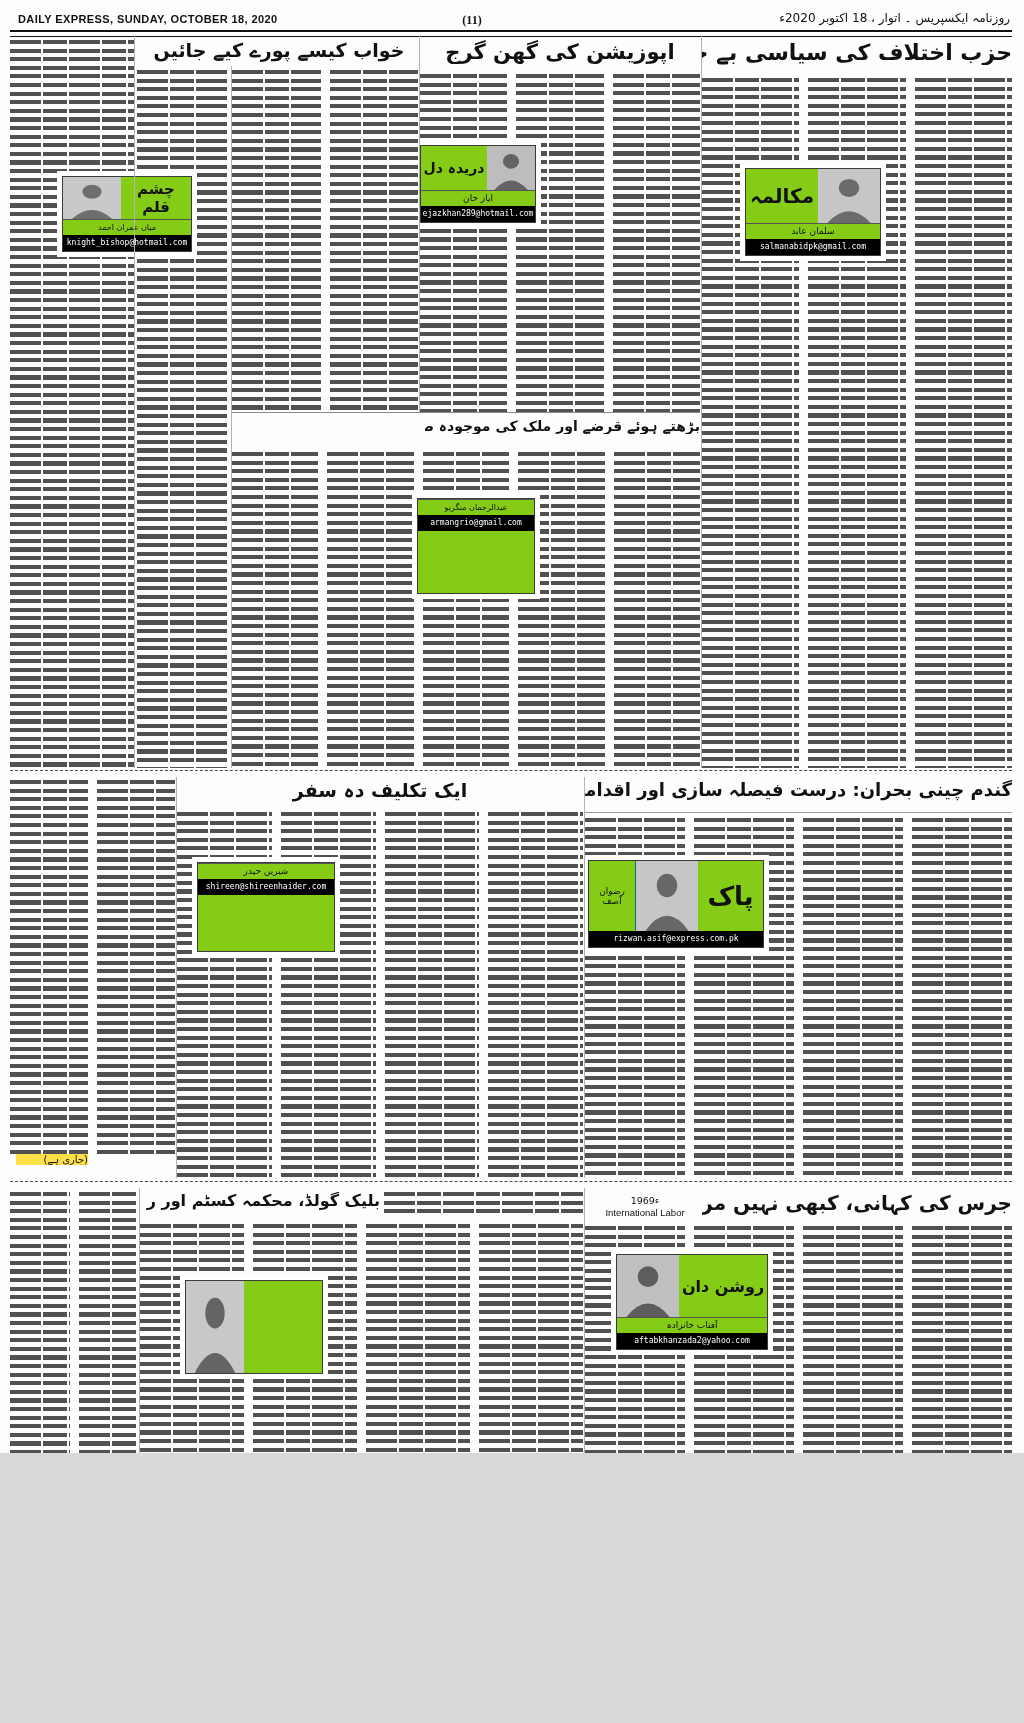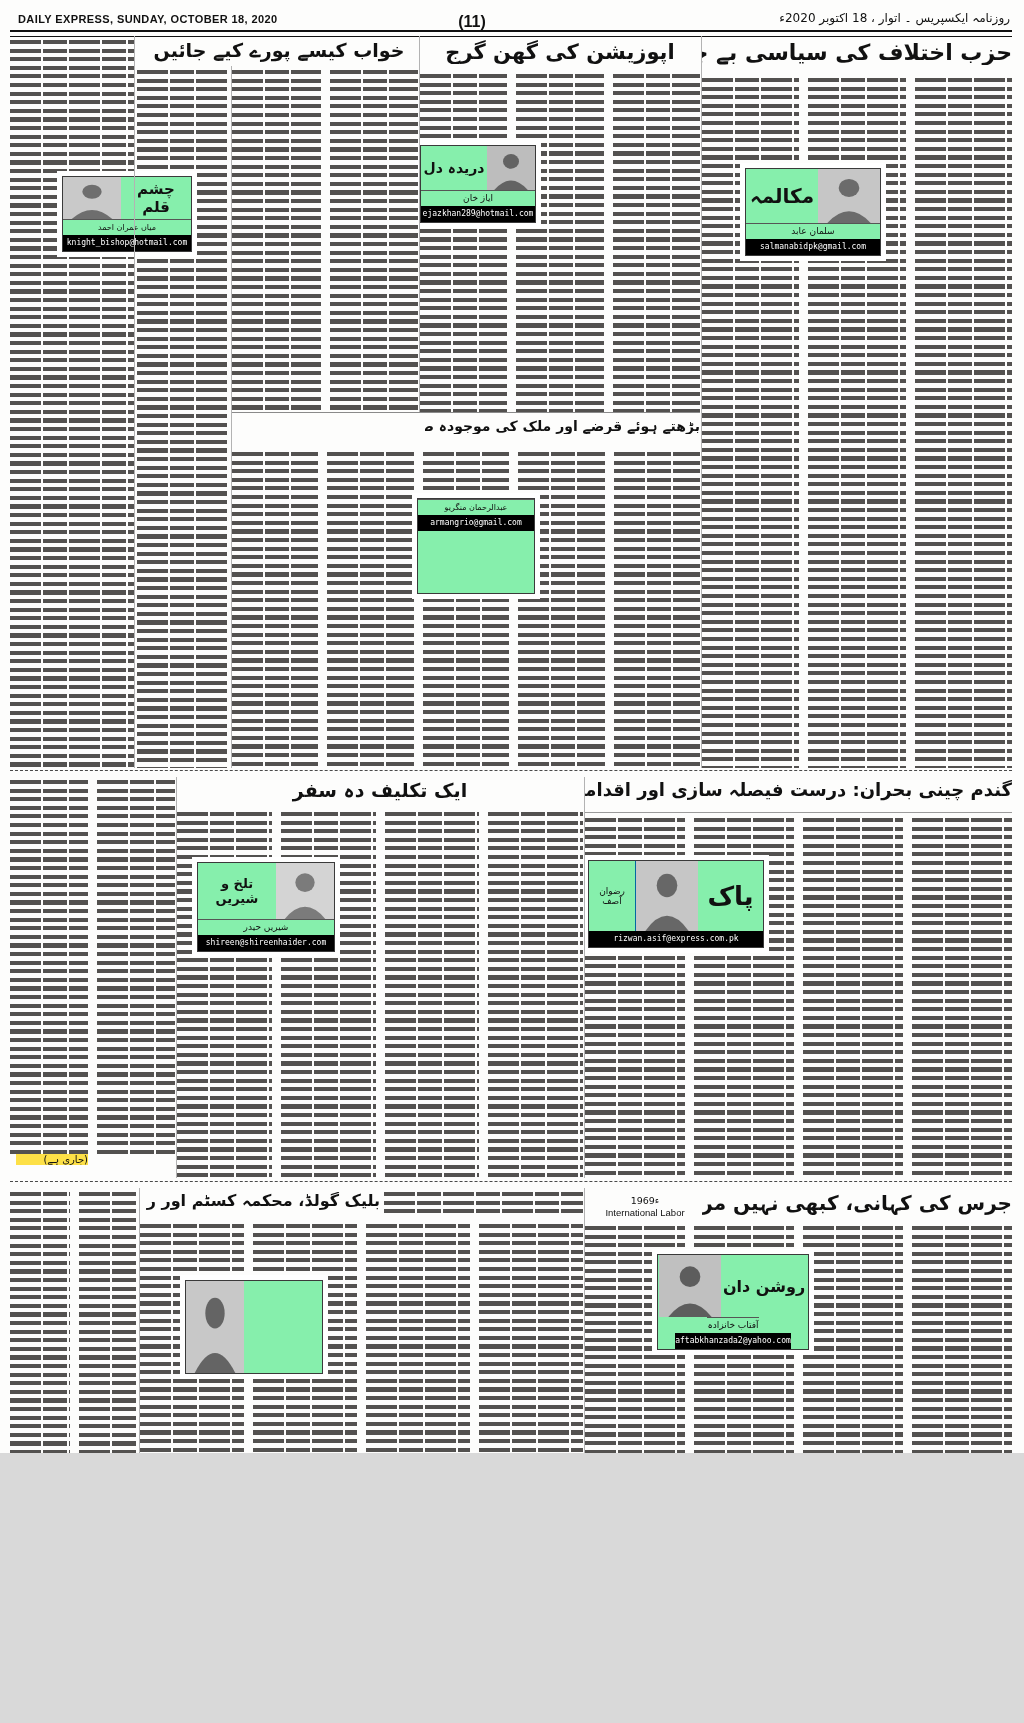--- a/index.html
+++ b/index.html
@@ -1,34 +1,34 @@
 <!DOCTYPE html>
 <html><head>
 <meta charset="utf-8">
 <style>
   html,body{margin:0;padding:0;background:#d9d9d9;}
   .page{position:relative;width:1024px;height:1453px;margin:0 auto;background:#fdfdfc;
         font-family:"DejaVu Sans",sans-serif;color:#111;overflow:hidden;}
   .abs{position:absolute;}
   .urdu{direction:rtl;}
   .mh-left{font-family:"Liberation Sans",sans-serif;font-size:11px;font-weight:bold;letter-spacing:.4px;}
-  .mh-num{font-family:Liberation Sans, sans-serif;font-size:16px;font-weight:bold;}
+  .mh-num{font-family:Liberation Serif, serif;font-size:12px;font-weight:bold;}
   .mh-right{font-size:12px;text-align:right;}
   .rule2{height:4px;border-top:2px solid #111;border-bottom:1px solid #111;}
   .headline{font-weight:bold;text-align:center;line-height:1.15;margin:0;white-space:nowrap;overflow:hidden;direction:rtl;}
   .cols{display:flex;gap:9px;}
   .col{flex:1;}
   .sim{background-image:
     repeating-linear-gradient(90deg, rgba(255,255,255,0) 0 31px, #fdfdfc 31px 33px, rgba(255,255,255,0) 33px 57px, #fdfdfc 57px 59px),
     repeating-linear-gradient(180deg, #2e2c2a 0 4.1px, rgba(0,0,0,0) 4.1px 8.6px);
     opacity:.82;}
   .vrule{position:absolute;width:1px;background:#b3b3b3;}
   .hrule{position:absolute;height:1px;background:#8a8a8a;}
   .hdash{position:absolute;height:0;border-top:1px dashed #4a4a4a;}
-  .authorbox{position:absolute;display:flex;flex-direction:column;background:#86efac;
+  .authorbox{position:absolute;display:flex;flex-direction:column;background:#84cc16;
              border:1px solid #3a3a3a;box-shadow:0 0 0 5px #fff;}
   .ab-row{flex:1;display:flex;min-height:0;}
   .logo-cell{flex:1;display:flex;align-items:center;justify-content:center;font-weight:bold;
              direction:rtl;text-align:center;padding:2px;}
   .stack{flex:1;display:flex;flex-direction:column;align-items:center;justify-content:center;gap:2px;direction:rtl;}
   .side-name{width:46px;display:flex;align-items:center;justify-content:center;font-size:9px;
              direction:rtl;text-align:center;border-right:1px solid #0369a1;}
   .photo{flex:0 0 auto;}
   .photo svg{width:100%;height:100%;display:block;}
   .author-name{height:15px;line-height:15px;text-align:center;font-size:9px;direction:rtl;border-top:1px solid #555;overflow:hidden;}
@@ -168,30 +168,20 @@
 
   <section>
     <h2 class="abs headline" style="left:177px;top:780px;width:406px;font-size:19px;">ایک تکلیف دہ سفر</h2>
     <div class="abs cols" style="left:177px;top:812px;width:406px;height:366px;">
         <div class="col sim"></div>
         <div class="col sim"></div>
         <div class="col sim"></div>
         <div class="col sim"></div>
       </div>
     <div class="authorbox" style="left:197px;top:862px;width:136px;height:88px;">
-      <div class="ab-row">
-        <div class="logo-cell" style="font-size:13px;">تلخ و شیریں</div>
-        <div class="photo" style="width:58px;">
-          <svg viewBox="0 0 60 60" preserveAspectRatio="none">
-              <rect width="60" height="60" fill="#d4d4d4"></rect>
-              <circle cx="30" cy="21" r="10" fill="#7b7b7b"></circle>
-              <path d="M9 60 Q30 34 51 60 Z" fill="#7b7b7b"></path>
-            </svg>
-        </div>
-      </div>
       <div class="author-name">شیریں حیدر</div>
       <div class="email-bar">shireen@shireenhaider.com</div>
     </div>
   </section>
 
   <section>
     <div class="abs cols" style="left:10px;top:780px;width:165px;height:374px;">
         <div class="col sim"></div>
         <div class="col sim"></div>
       </div>
@@ -205,21 +195,21 @@
     <div class="abs cols" style="left:585px;top:1226px;width:427px;height:332px;">
         <div class="col sim"></div>
         <div class="col sim"></div>
         <div class="col sim"></div>
         <div class="col sim"></div>
       </div>
     <div class="abs token-block" style="left:588px;top:1194px;width:110px;height:28px;">
       <div>1969ء</div>
       <div class="token-latin">International Labor</div>
     </div>
-    <div class="authorbox" style="left:657px;top:1254px;width:150px;height:94px;align-items:center;">
+    <div class="authorbox" style="left:616px;top:1254px;width:150px;height:94px;">
       <div class="ab-row">
         <div class="photo" style="width:62px;">
           <svg viewBox="0 0 60 60" preserveAspectRatio="none">
               <rect width="60" height="60" fill="#c0c0c0"></rect>
               <circle cx="30" cy="21" r="10" fill="#5d5d5d"></circle>
               <path d="M9 60 Q30 34 51 60 Z" fill="#5d5d5d"></path>
             </svg>
         </div>
         <div class="logo-cell" style="font-size:16px;">روشن دان</div>
       </div>

